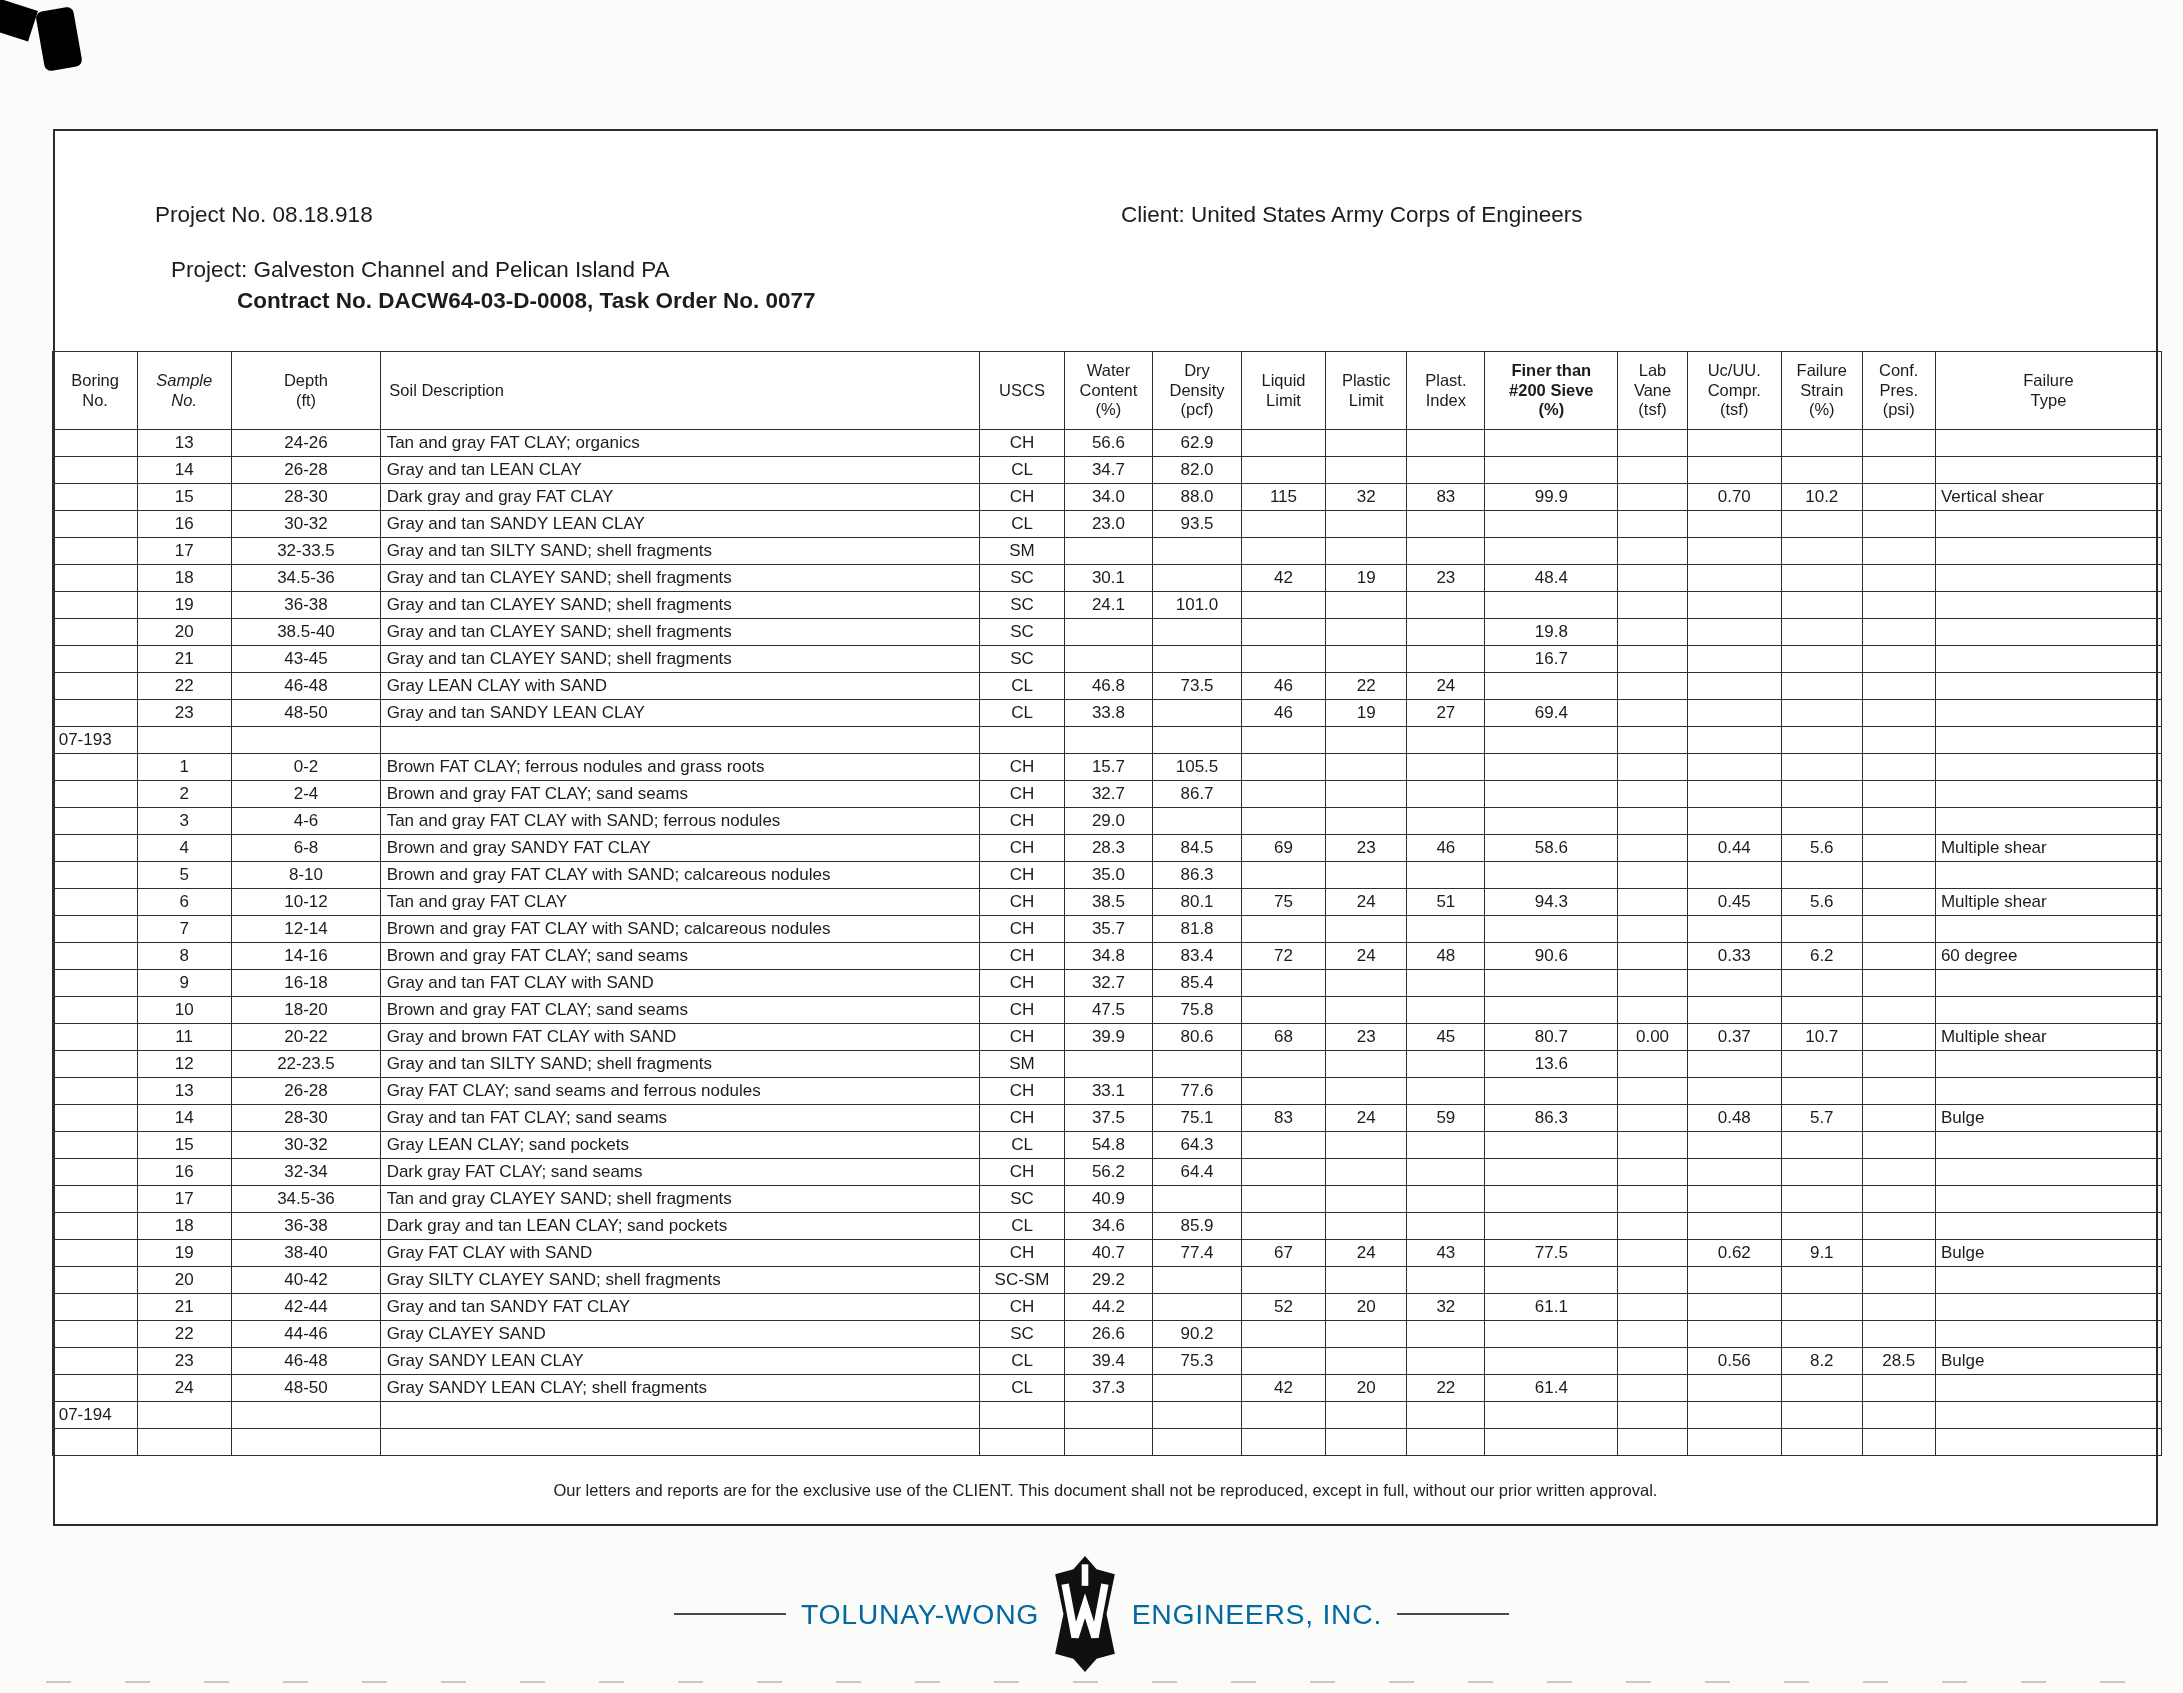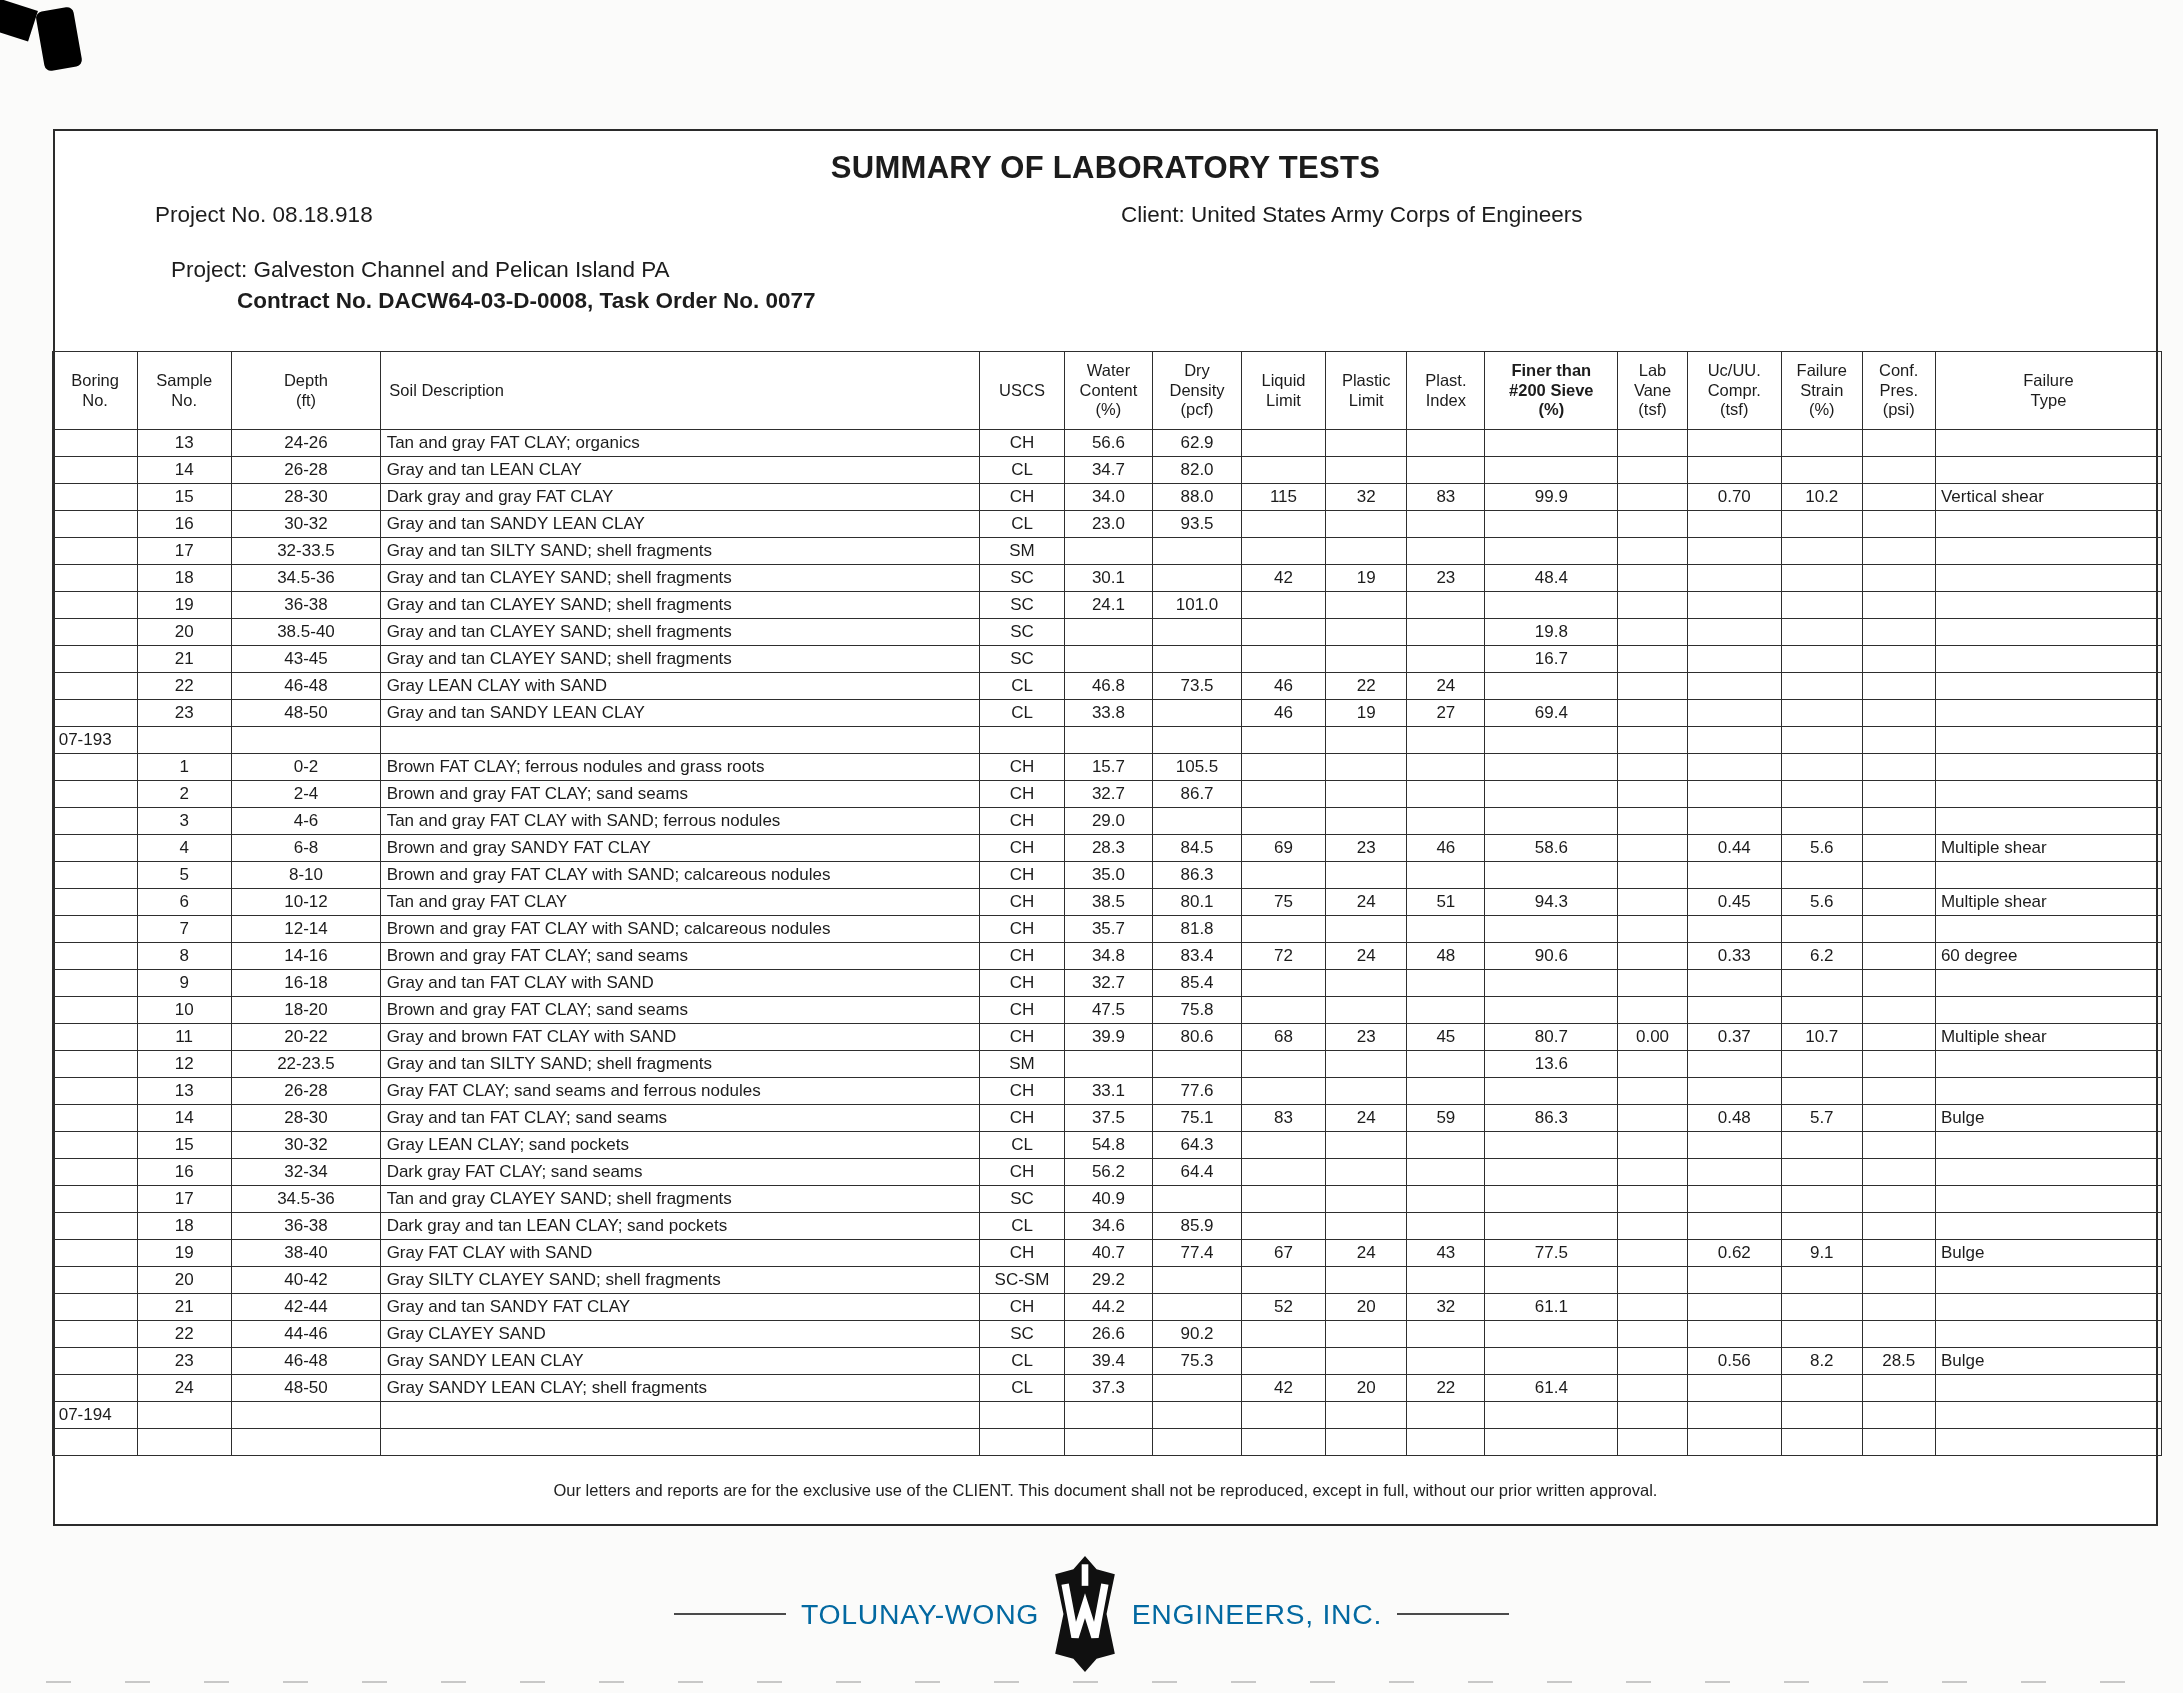--- a/index.html
+++ b/index.html
@@ -73,33 +73,32 @@
   }
 </style>
 </head>
 <body>
 
 <div class="artifact-a"></div>
 <div class="artifact-b"></div>
 
 <div class="sheet">
 
-  <div class="title">SUMMARY OF LABORATORY TESTS</div>
 
   <div class="meta-project-no">Project No. 08.18.918</div>
   <div class="meta-client">Client: United States Army Corps of Engineers</div>
   <div class="meta-project">Project: Galveston Channel and Pelican Island PA</div>
   <div class="meta-contract">Contract No. DACW64-03-D-0008, Task Order No. 0077</div>
 
   <table class="lab">
     <thead>
       <tr id="header-row">
           <th style="width: 4%;">Boring
 No.</th>
-          <th style="width: 4.45%;">Sample
+          <th style="width: 4.45%; font-style: italic;">Sample
 No.</th>
           <th style="width: 7.1%;">Depth
 (ft)</th>
           <th class="th-left" style="width: 28.4%;">Soil Description</th>
           <th style="width: 4%;">USCS</th>
           <th style="width: 4.2%;">Water
 Content
 (%)</th>
           <th style="width: 4.2%;">Dry
 Density

